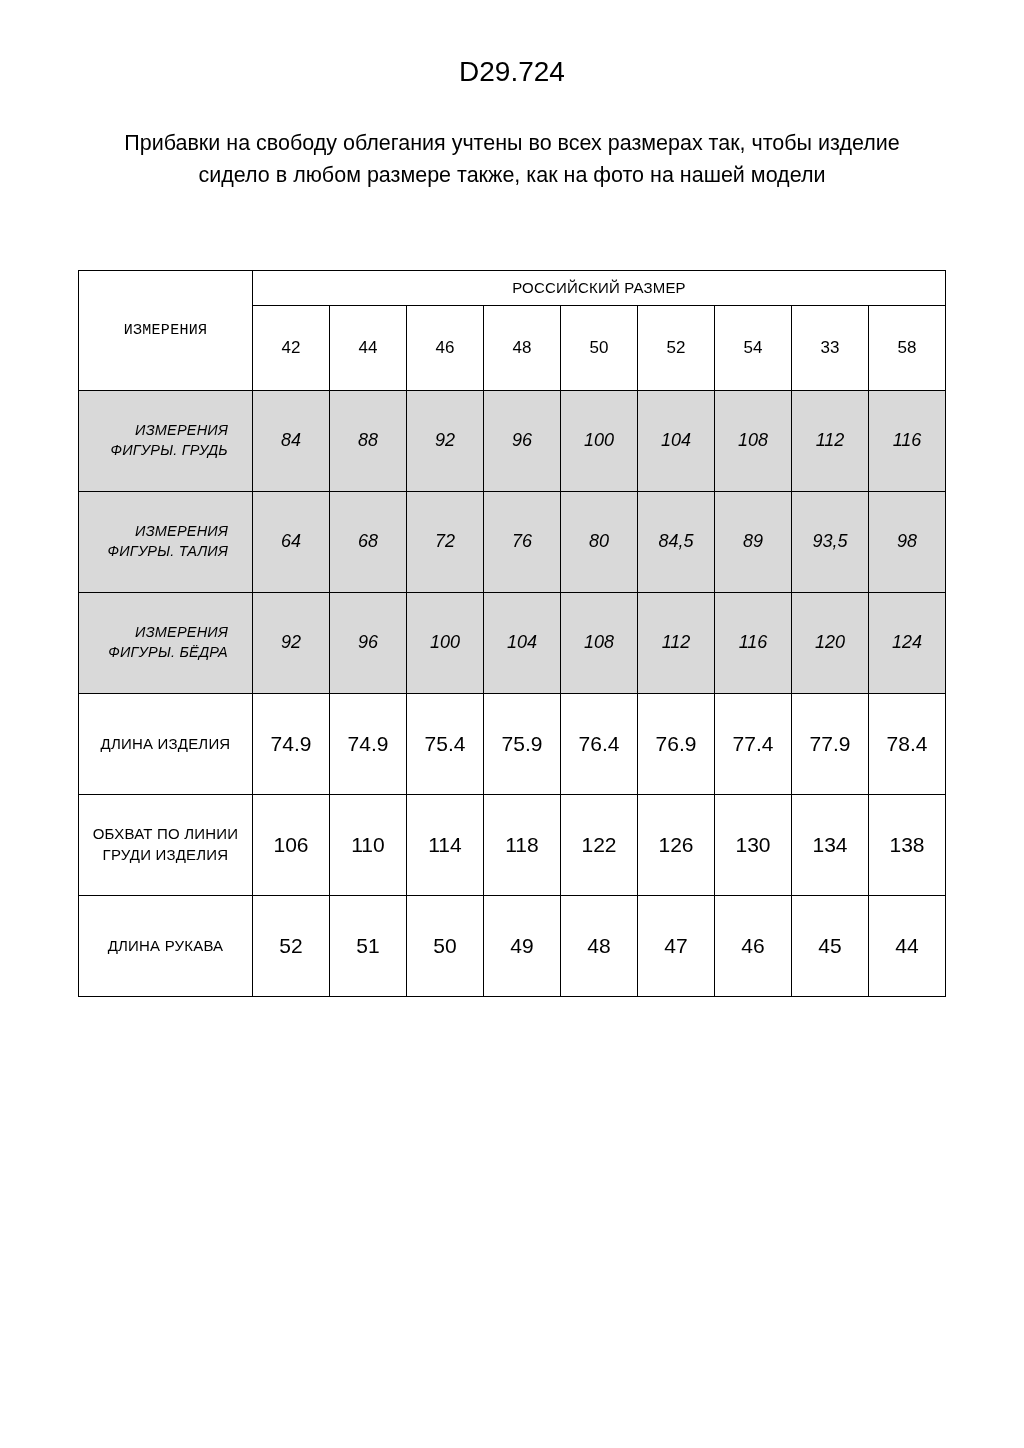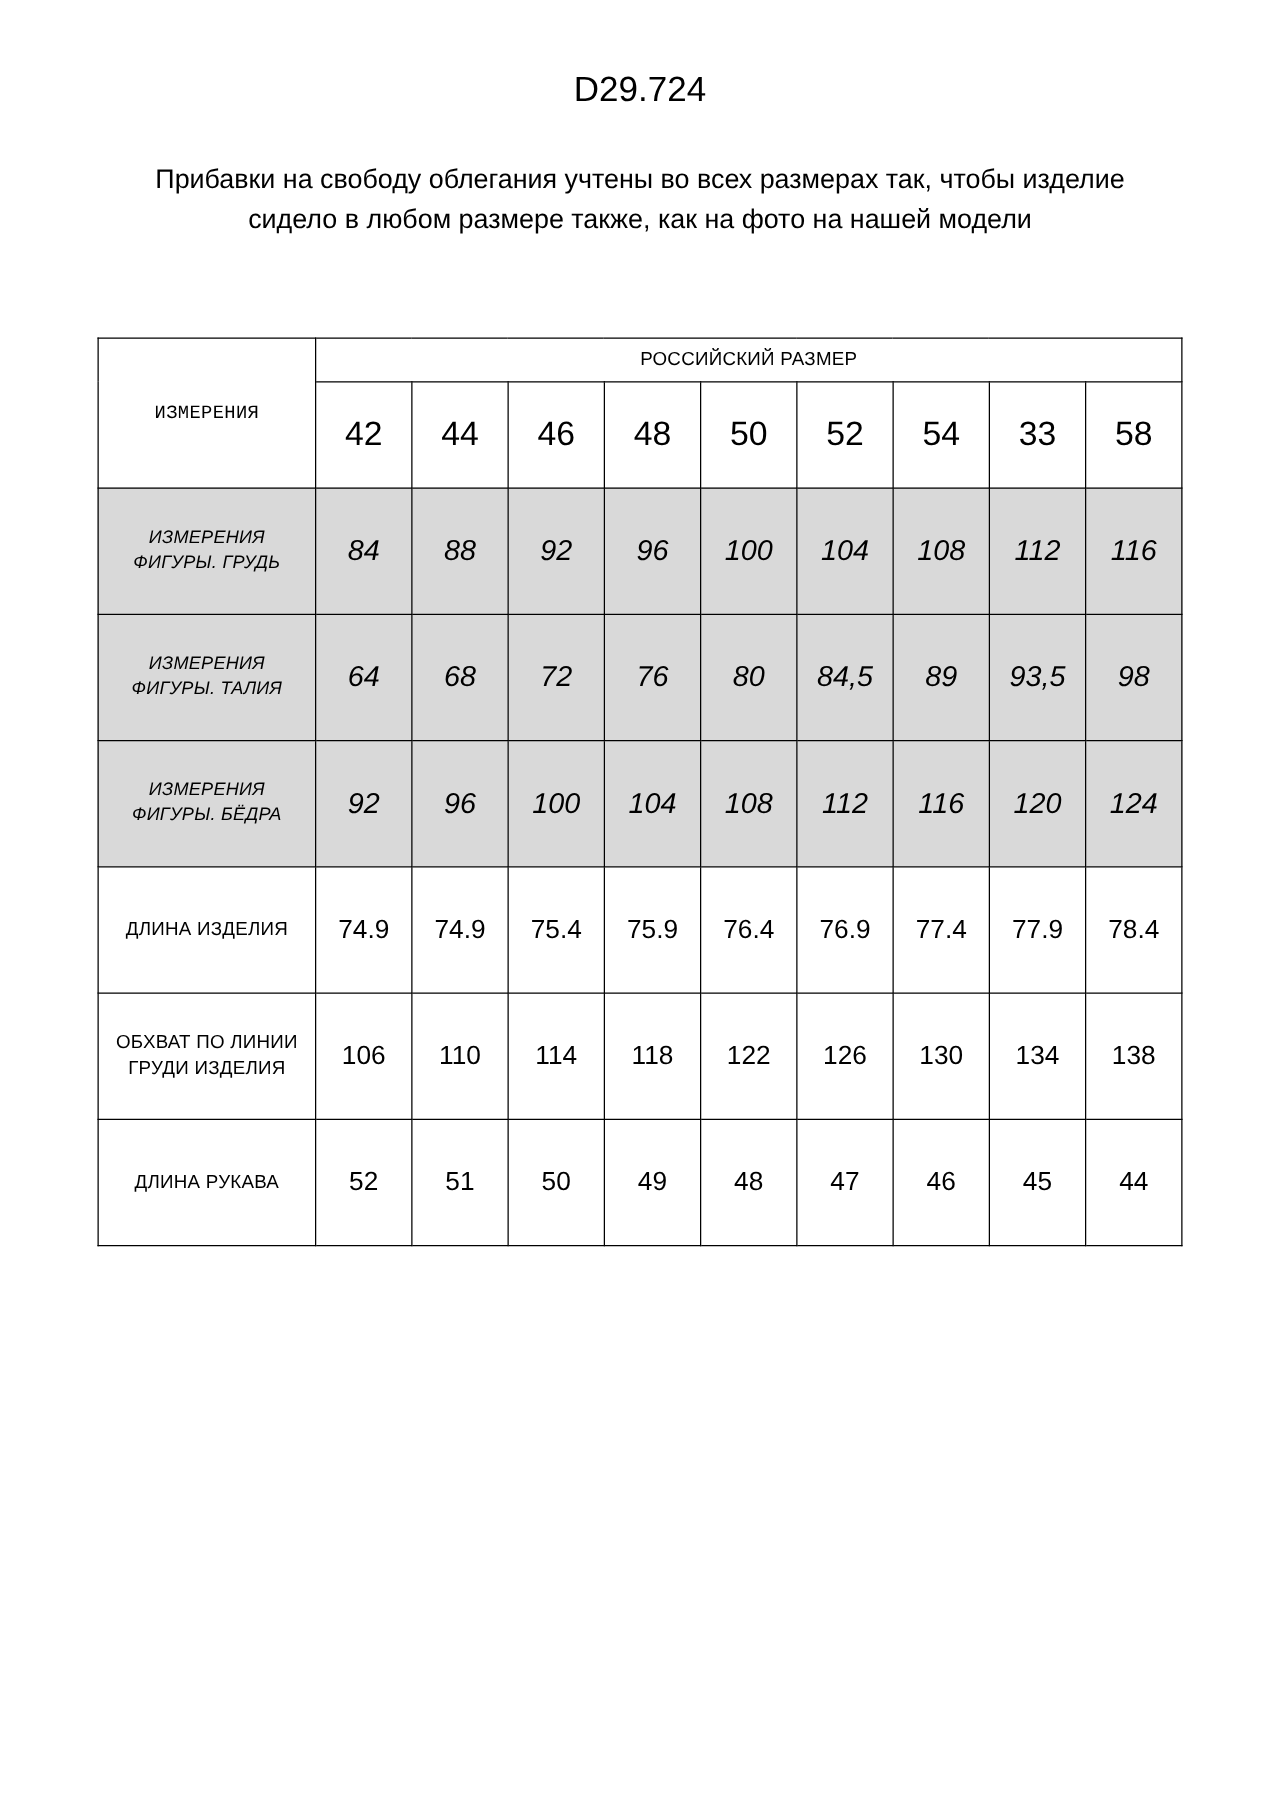--- a/index.html
+++ b/index.html
@@ -66,54 +66,55 @@
     height: 34px;
     font-weight: 400;
   }
   .hdr-measure {
     font-size: 15px;
     letter-spacing: 0.3px;
     height: 84px;
     font-family: Liberation Mono, monospace;
   }
   .hdr-size {
-    font-size: 27px;
+    font-size: 17px;
     font-weight: bold;
     height: 84px;
     border-radius: 13px;
   }
   tr.body-row td {
     height: 100px;
     font-size: 19px;
   }
   tr.shaded td {
     background: #d9d9d9;
     font-style: italic;
   }
   tr.shaded td.rowlabel {
     font-size: 14.5px;
     font-style: italic;
     font-weight: 400;
     line-height: 1.35;
     letter-spacing: 0.2px;
     padding: 0 24px;
+    text-align: right;
   }
   tr.plain td.rowlabel {
     font-size: 15px;
     font-style: normal;
     line-height: 1.35;
     letter-spacing: 0.2px;
     padding: 0 12px;
   }
   tr.plain td.val {
     font-style: normal;
     font-size: 21px;
   }
   tr.shaded td.val {
-    font-size: 23px;
+    font-size: 18px;
   }
 </style>
 </head>
 <body>
 
 <div class="page">
 
 
   <div class="doc-code">D29.724</div>
 

